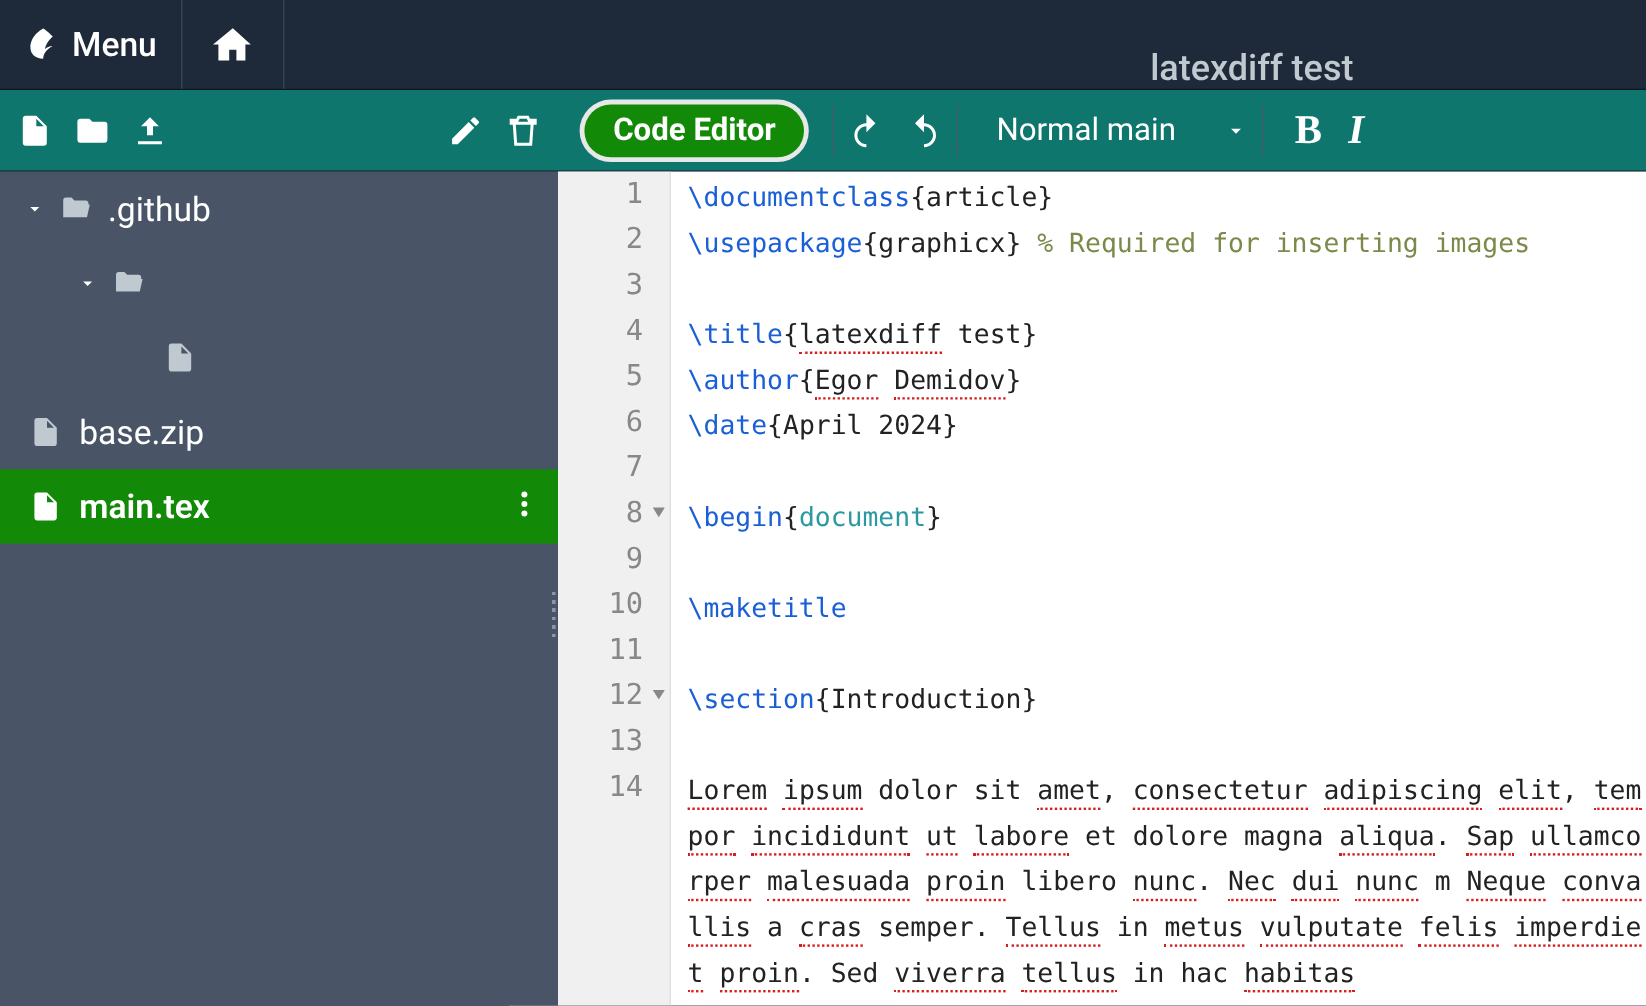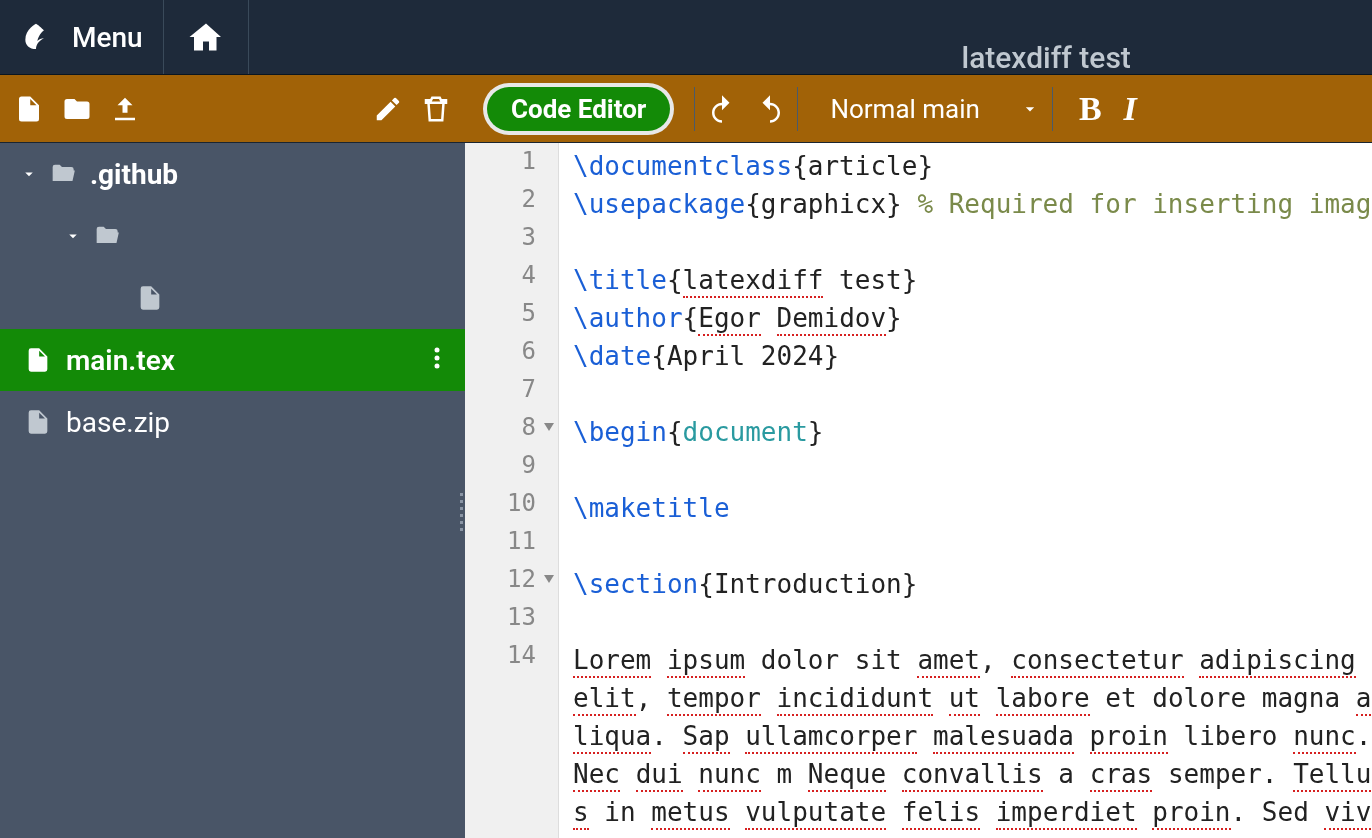--- a/index.html
+++ b/index.html
@@ -27,21 +27,21 @@
     .menu-btn {
       display: flex;
       align-items: center;
       padding: 0 20px;
       height: 100%;
       color: #fff;
       font-size: 28px;
       font-weight: 500;
       cursor: pointer;
       border-right: 1px solid #3a4a5a;
-      gap: 20px;
+      gap: 8px;
     }
     .menu-btn svg { width: 32px; height: 32px; fill: #fff; }
     .home-btn {
       display: flex;
       align-items: center;
       padding: 0 24px;
       height: 100%;
       cursor: pointer;
       border-right: 1px solid #3a4a5a;
     }
@@ -53,21 +53,21 @@
       font-size: 30px;
       font-weight: 500;
       padding-right: 60px;
       margin-top: 40px;
     }
     .topbar-spacer { flex: 1; }
 
     
     .toolbar {
       height: 68px;
-      background: #a16207;
+      background: #0f766e;
       display: flex;
       align-items: center;
       border-bottom: 1px solid #1a2530;
     }
     .toolbar-left {
       width: 465px;
       display: flex;
       align-items: center;
       padding: 0 14px;
       gap: 18px;
@@ -247,21 +247,21 @@
       height: 0;
       border-left: 5px solid transparent;
       border-right: 5px solid transparent;
       border-top: 8px solid #888;
     }
     
     .code-area {
       flex: 1;
       padding: 4px 0 0 14px;
       font-family: 'Menlo', 'Monaco', 'Consolas', monospace;
-      font-size: 26px;
+      font-size: 22px;
       line-height: 38px;
       overflow: hidden;
       white-space: pre;
     }
     .code-line { height: 38px; }
     .code-wrap { white-space: pre-wrap; word-break: break-all; }
     
     .tok-cmd { color: #1a5fd6; }
     .tok-brace { color: #222; }
     .tok-text { color: #222; }
@@ -347,21 +347,21 @@
 
     <div class="format-btns">
       <span class="format-btn">B</span>
       <span class="format-btn italic">I</span>
     </div>
   </div>
 </div>
 
 <div class="main">
   <div class="sidebar" id="sidebar">
-    <div class="tree-item" style="padding-left: 20px; font-weight: bold;">
+    <div class="tree-item" style="padding-left: 20px;">
         <span class="tree-chevron">
           <svg viewBox="0 0 24 24">
             <path d="M7 10l5 5 5-5z"></path>
           </svg>
         </span>
         <span class="tree-icon">
           <svg viewBox="0 0 24 24">
             <path d="M4 6a2 2 0 012-2h4l2 2h8a2 2 0 012 2v1H6l-2 9V6zm0 12l2-9h17l-2 9H4z"></path>
           </svg>
         </span>
@@ -379,41 +379,41 @@
           </svg>
         </span>
       </div>
       <div class="tree-item" style="padding-left: 108px;">
         <span class="tree-chevron"></span>
         <span class="tree-icon">
           <svg viewBox="0 0 24 24">
             <path d="M13 2H6a2 2 0 00-2 2v16a2 2 0 002 2h12a2 2 0 002-2V9l-7-7zm0 2l5 5h-5V4z"></path>
           </svg>
         </span>
+      </div>
+      <div class="tree-item" style="padding-left: 24px;">
+        <span class="tree-icon">
+          <svg viewBox="0 0 24 24">
+            <path d="M13 2H6a2 2 0 00-2 2v16a2 2 0 002 2h12a2 2 0 002-2V9l-7-7zm0 2l5 5h-5V4z"></path>
+          </svg>
+        </span>
+        <span class="tree-label">base.zip</span>
       </div>
       <div class="tree-item selected" style="padding-left: 24px;">
         <span class="tree-icon">
           <svg viewBox="0 0 24 24">
             <path d="M13 2H6a2 2 0 00-2 2v16a2 2 0 002 2h12a2 2 0 002-2V9l-7-7zm0 2l5 5h-5V4z"></path>
           </svg>
         </span>
         <span class="tree-label">main.tex</span>
         <span class="tree-menu"><svg viewBox="0 0 6 24">
             <circle cx="3" cy="4" r="2.5"></circle>
             <circle cx="3" cy="12" r="2.5"></circle>
             <circle cx="3" cy="20" r="2.5"></circle>
           </svg></span>
-      </div>
-      <div class="tree-item" style="padding-left: 24px;">
-        <span class="tree-icon">
-          <svg viewBox="0 0 24 24">
-            <path d="M13 2H6a2 2 0 00-2 2v16a2 2 0 002 2h12a2 2 0 002-2V9l-7-7zm0 2l5 5h-5V4z"></path>
-          </svg>
-        </span>
-        <span class="tree-label">base.zip</span>
       </div>
       <div class="drag-handle"></div>
   </div>
 
   <div class="editor">
     <div class="gutter" id="gutter">
         <div class="line-num">1</div>
         <div class="line-num">2</div>
         <div class="line-num">3</div>
         <div class="line-num">4</div>

